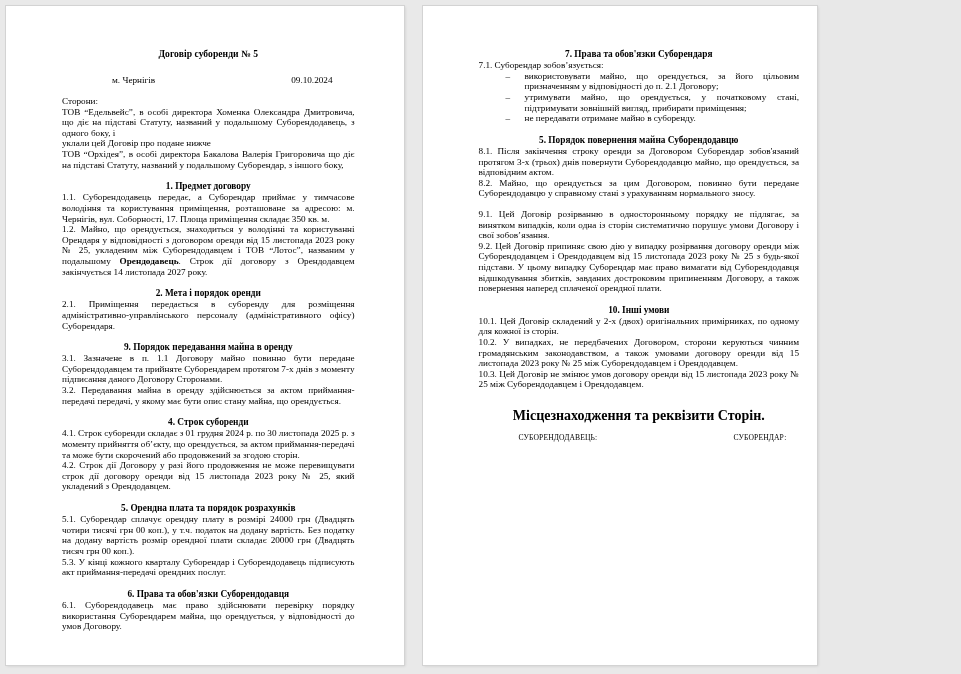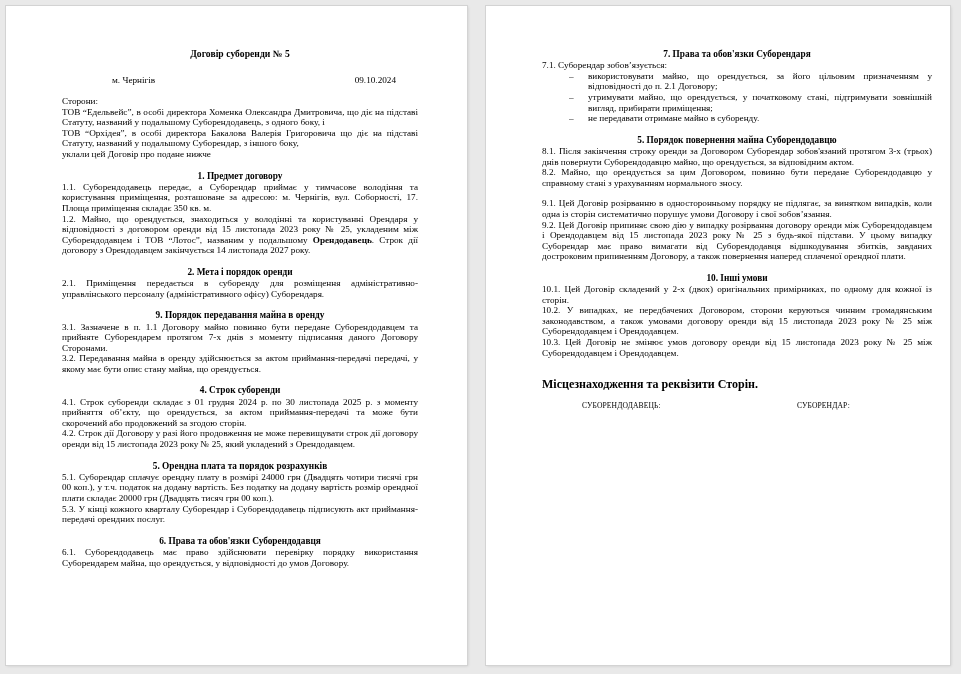--- a/index.html
+++ b/index.html
@@ -8,21 +8,21 @@
     background: #e8e8e8;
   }
   body {
     width: 961px;
     height: 674px;
     overflow: hidden;
     font-family: "Liberation Serif", "DejaVu Serif", serif;
   }
   .viewer {
     position: relative;
-    width: 961px;
+    width: 817px;
     height: 674px;
     background: #e9e9e9;
     display: flex;
     gap: 14px;
     padding-top: 6px;
     box-sizing: border-box;
   }
   .page {
     background: #ffffff;
     box-shadow: 0 0 0 1px #d3d3d3, 1px 1px 3px rgba(0,0,0,0.14);
@@ -99,23 +99,23 @@
     padding-left: 19px;
     margin: 0;
   }
   ul.dash-list li::before {
     content: "\2013";
     position: absolute;
     left: 0;
     top: 0;
   }
   .sign-head {
-    text-align: left;
-    font-weight: bold;
-    font-size: 12px;
+    text-align: center;
+    font-weight: bold;
+    font-size: 14px;
     line-height: 12px;
     margin: 0;
   }
   .sign-row {
     display: flex;
     font-size: 7.6px;
     line-height: 11px;
     letter-spacing: 0.1px;
     margin: 0;
     padding: 0 0 0 40px;
@@ -137,22 +137,22 @@
 
     <div class="meta-row">
       <span class="meta-city">м. Чернігів</span>
       <span class="meta-date">09.10.2024</span>
     </div>
 
     <div class="spacer"></div>
 
     <p class="t left">Сторони:</p>
     <p class="t just"><span>ТОВ “Едельвейс”, в особі  директора Хоменка Олександра Дмитровича, що діє на підставі Статуту, названий у подальшому Суборендодавець, з одного боку, і</span></p>
+    <p class="t left">уклали цей Договір про подане нижче</p>
     <p class="t just"><span>ТОВ “Орхідея”, в особі директора Бакалова Валерія Григоровича що діє на підставі Статуту, названий у подальшому Суборендар, з іншого боку,</span></p>
-    <p class="t left">уклали цей Договір про подане нижче</p>
 
     <div class="spacer"></div>
 
     <div class="heading">1. Предмет договору</div>
     <p class="t just">1.1. Суборендодавець передає, а Суборендар приймає у тимчасове володіння та користування приміщення, розташоване за адресою: м. Чернігів, вул. Соборності, 17. Площа приміщення складає 350 кв. м.</p>
     <p class="t just"><span>1.2. Майно, що орендується, знаходиться у володінні та користуванні Орендаря у відповідності з договором оренди від 15 листопада 2023 року № 25, укладеним між Суборендодавцем і ТОВ “Лотос”, названим у подальшому </span><span class="stronginline">Орендодавець</span><span>. Строк дії договору з Орендодавцем закінчується 14 листопада 2027 року.</span></p>
 
     <div class="spacer"></div>
 
     <div class="heading">2. Мета і порядок оренди</div>

